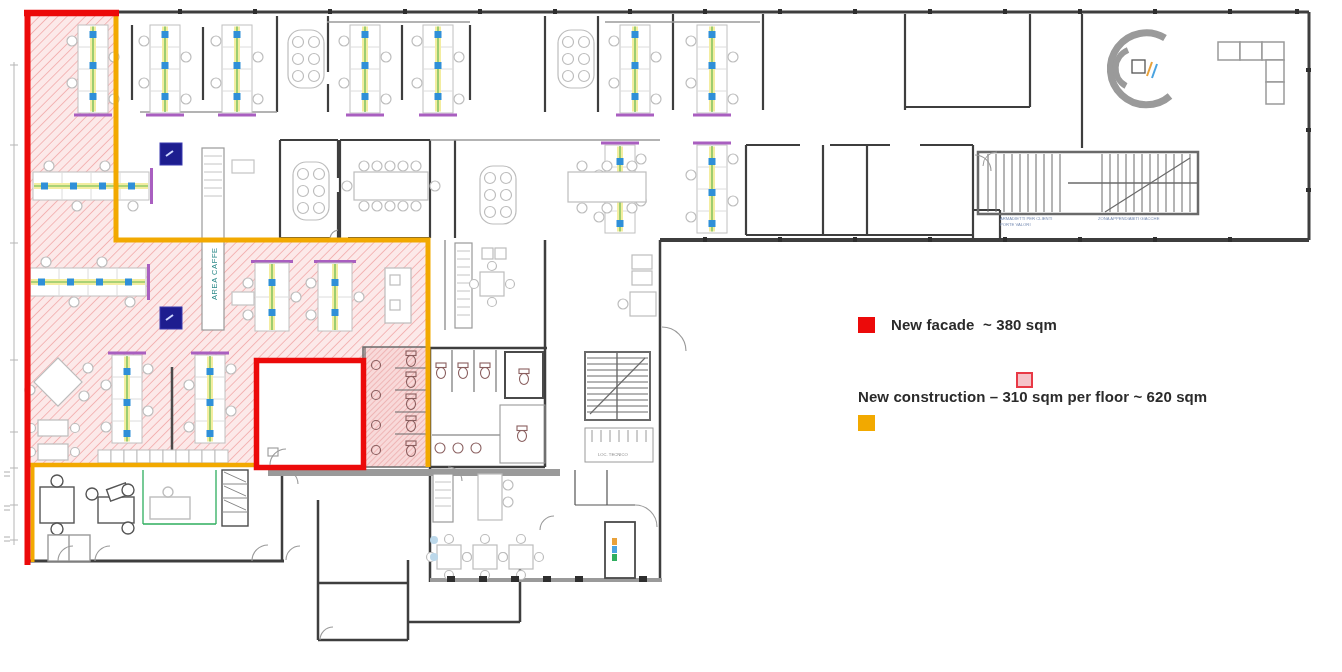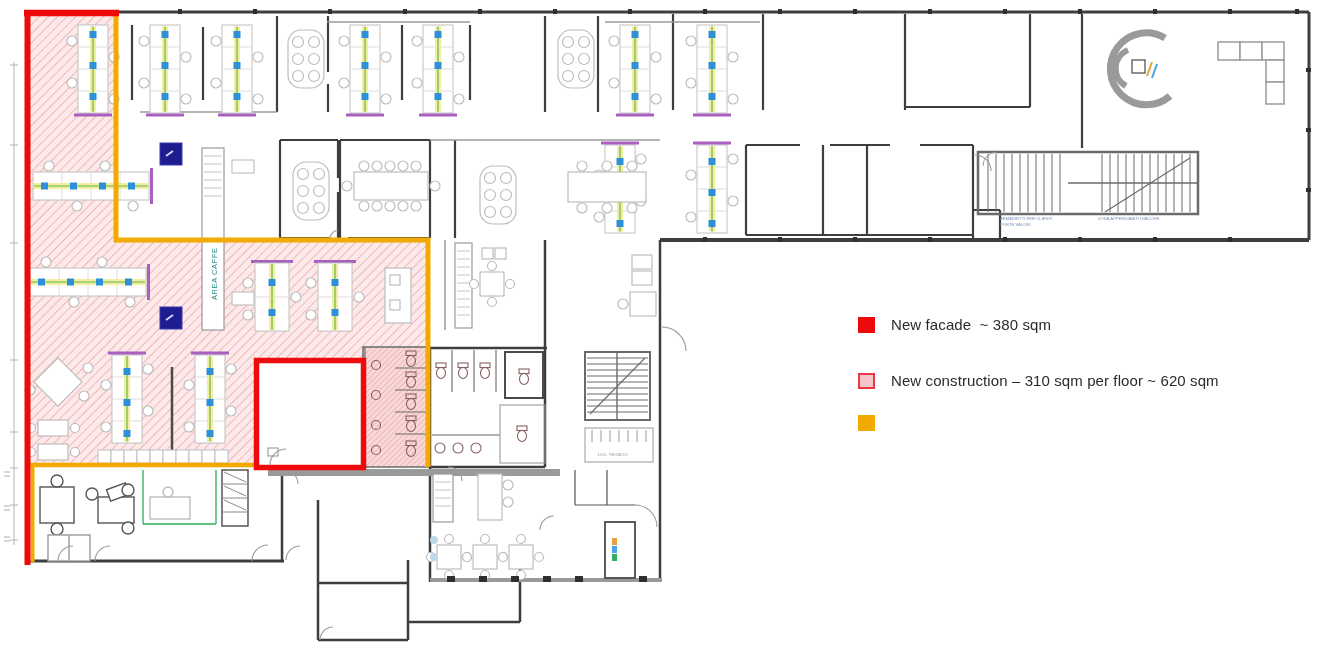--- a/index.html
+++ b/index.html
@@ -2,27 +2,27 @@
 <html><head>
 <meta charset="utf-8">
 <style>
   html,body{margin:0;padding:0;}
   body{width:1342px;height:672px;background:#ffffff;position:relative;overflow:hidden;
        font-family:"Liberation Sans", sans-serif;}
   #plan-svg{position:absolute;left:0;top:0;}
   .legend{position:absolute;left:858px;top:310px;width:480px;}
   .legend-row{position:absolute;left:0;display:flex;align-items:center;}
   .legend-row.r0{top:6px;}
-  .legend-row.r1{top:62px;}
+  .legend-row.r1{top:62px;flex-direction:column;}
   .legend-row.r2{top:105px;}
   .swatch{width:17px;height:16px;margin-right:16px;flex:0 0 auto;}
   .swatch-red{background:#ec0a0a;}
   .swatch-pink{background:#f5c3c9;border:2px solid #e83946;width:13px;height:12px;}
   .swatch-orange{background:#f2a900;}
-  .legend-label{font-size:15px;font-weight:400;color:#2b2b2b;white-space:pre;letter-spacing:0.1px;}
+  .legend-label{font-size:15px;font-weight:700;color:#2b2b2b;white-space:pre;letter-spacing:0.1px;}
   text{font-family:"Liberation Sans", sans-serif;}
 </style>
 </head>
 <body>
 
 <svg id="plan-svg" width="1342" height="672" viewBox="0 0 1342 672">
   <defs>
     <pattern id="hatchPink" patternUnits="userSpaceOnUse" width="6.5" height="6.5" patternTransform="rotate(45)">
       <rect width="6.5" height="6.5" fill="#fce9e9"></rect>
       <line x1="0" y1="0" x2="0" y2="6.5" stroke="#f3b1b1" stroke-width="1.8"></line>

